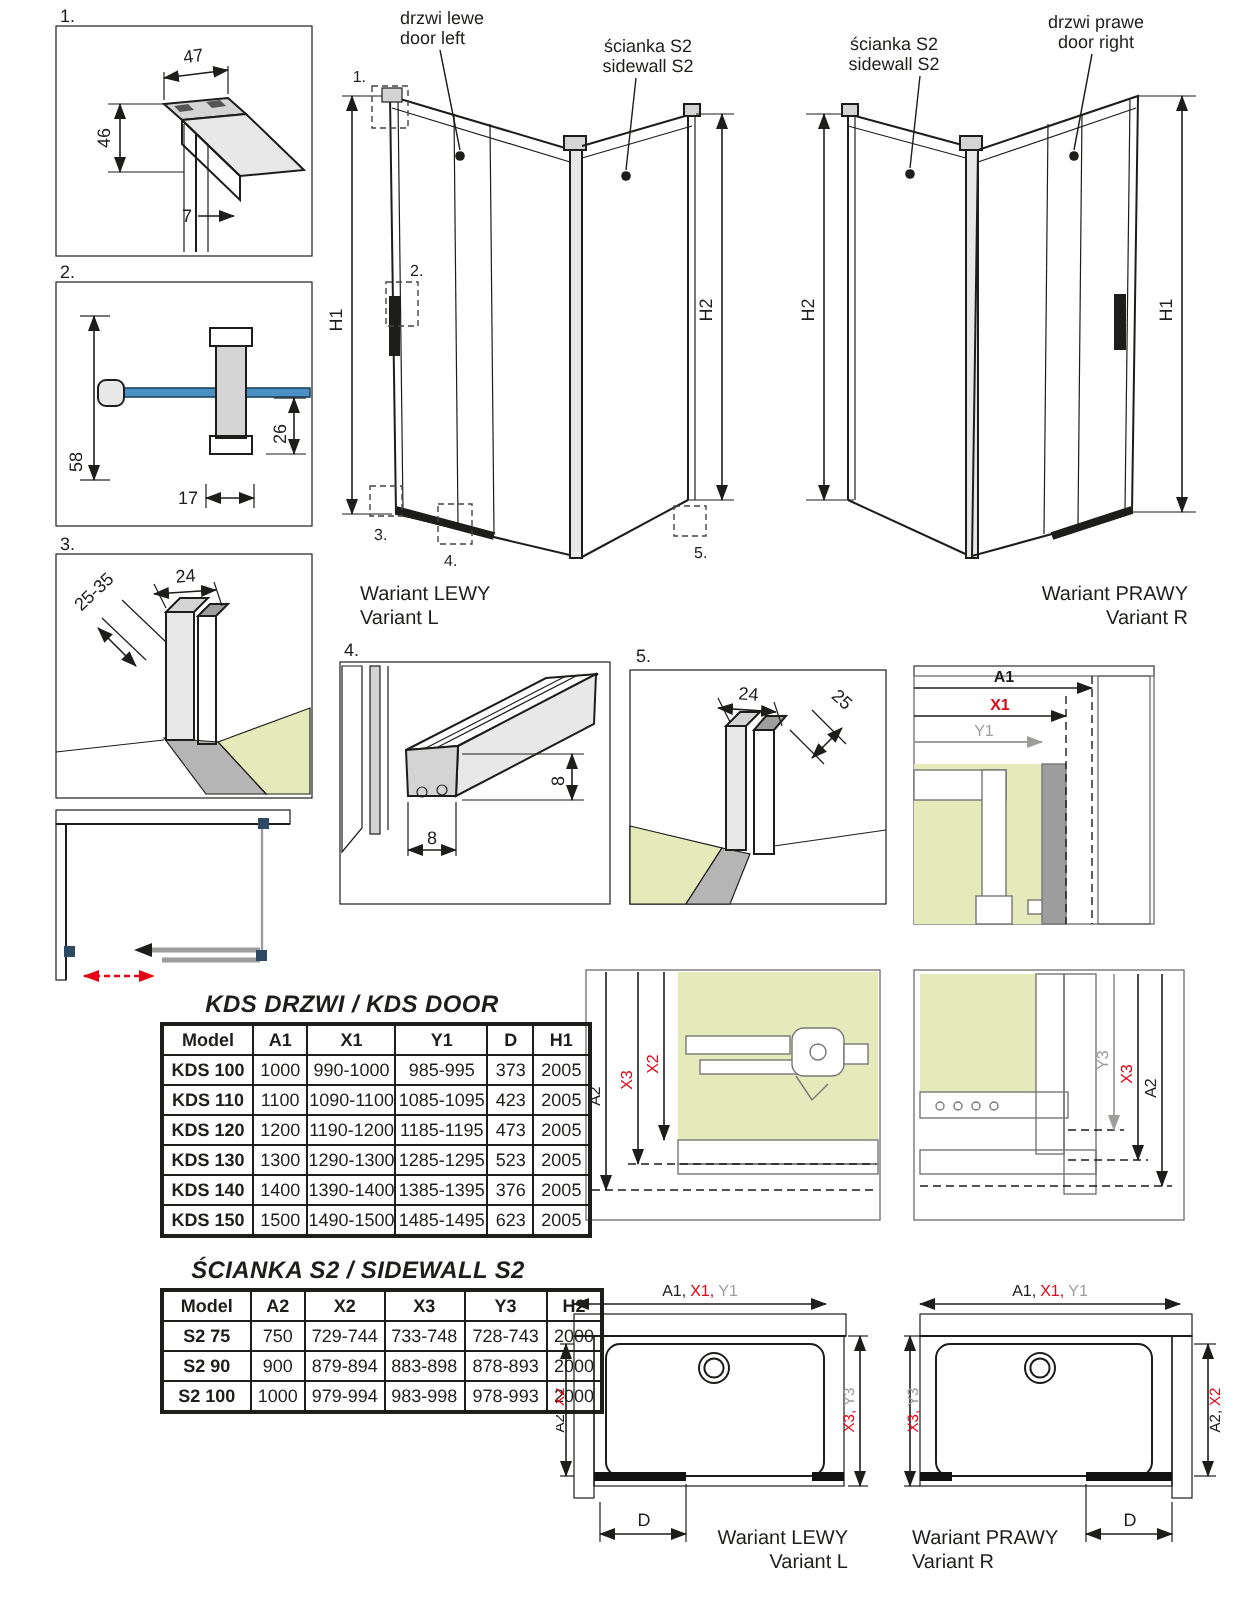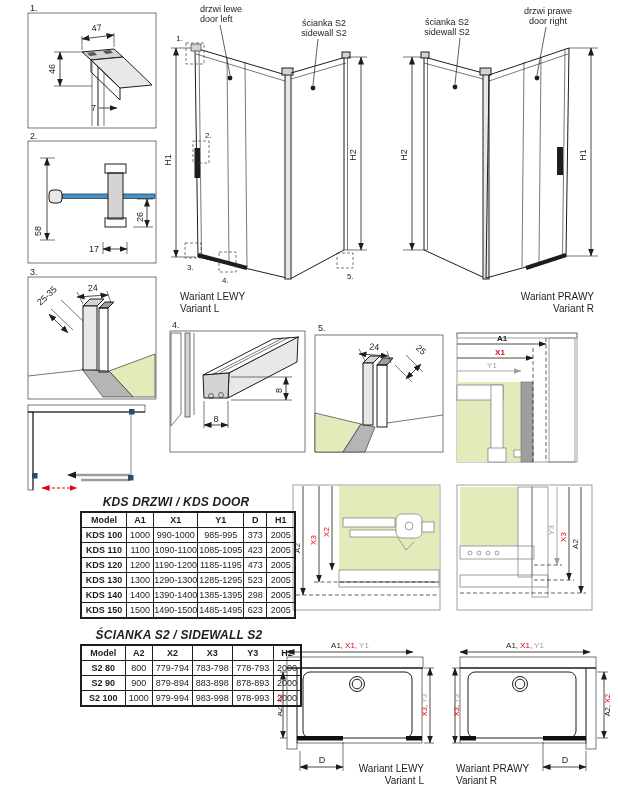--- a/index.html
+++ b/index.html
@@ -401,21 +401,21 @@
             <td>1290-1300</td>
             <td>1285-1295</td>
             <td>523</td>
             <td>2005</td>
           </tr>
           <tr>
             <td class="model">KDS 140</td>
             <td>1400</td>
             <td>1390-1400</td>
             <td>1385-1395</td>
-            <td>298</td>
+            <td>376</td>
             <td>2005</td>
           </tr>
           <tr>
             <td class="model">KDS 150</td>
             <td>1500</td>
             <td>1490-1500</td>
             <td>1485-1495</td>
             <td>623</td>
             <td>2005</td>
           </tr>
@@ -439,25 +439,25 @@
             <th>Model</th>
             <th>A2</th>
             <th class="c-red">X2</th>
             <th class="c-red">X3</th>
             <th class="c-gray">Y3</th>
             <th>H2</th>
           </tr>
         </thead>
     <tbody>
           <tr>
-            <td class="model">S2 80</td>
-            <td>800</td>
-            <td>779-794</td>
-            <td>783-798</td>
-            <td>778-793</td>
+            <td class="model">S2 75</td>
+            <td>750</td>
+            <td>729-744</td>
+            <td>733-748</td>
+            <td>728-743</td>
             <td>2000</td>
           </tr>
           <tr>
             <td class="model">S2 90</td>
             <td>900</td>
             <td>879-894</td>
             <td>883-898</td>
             <td>878-893</td>
             <td>2000</td>
           </tr>

